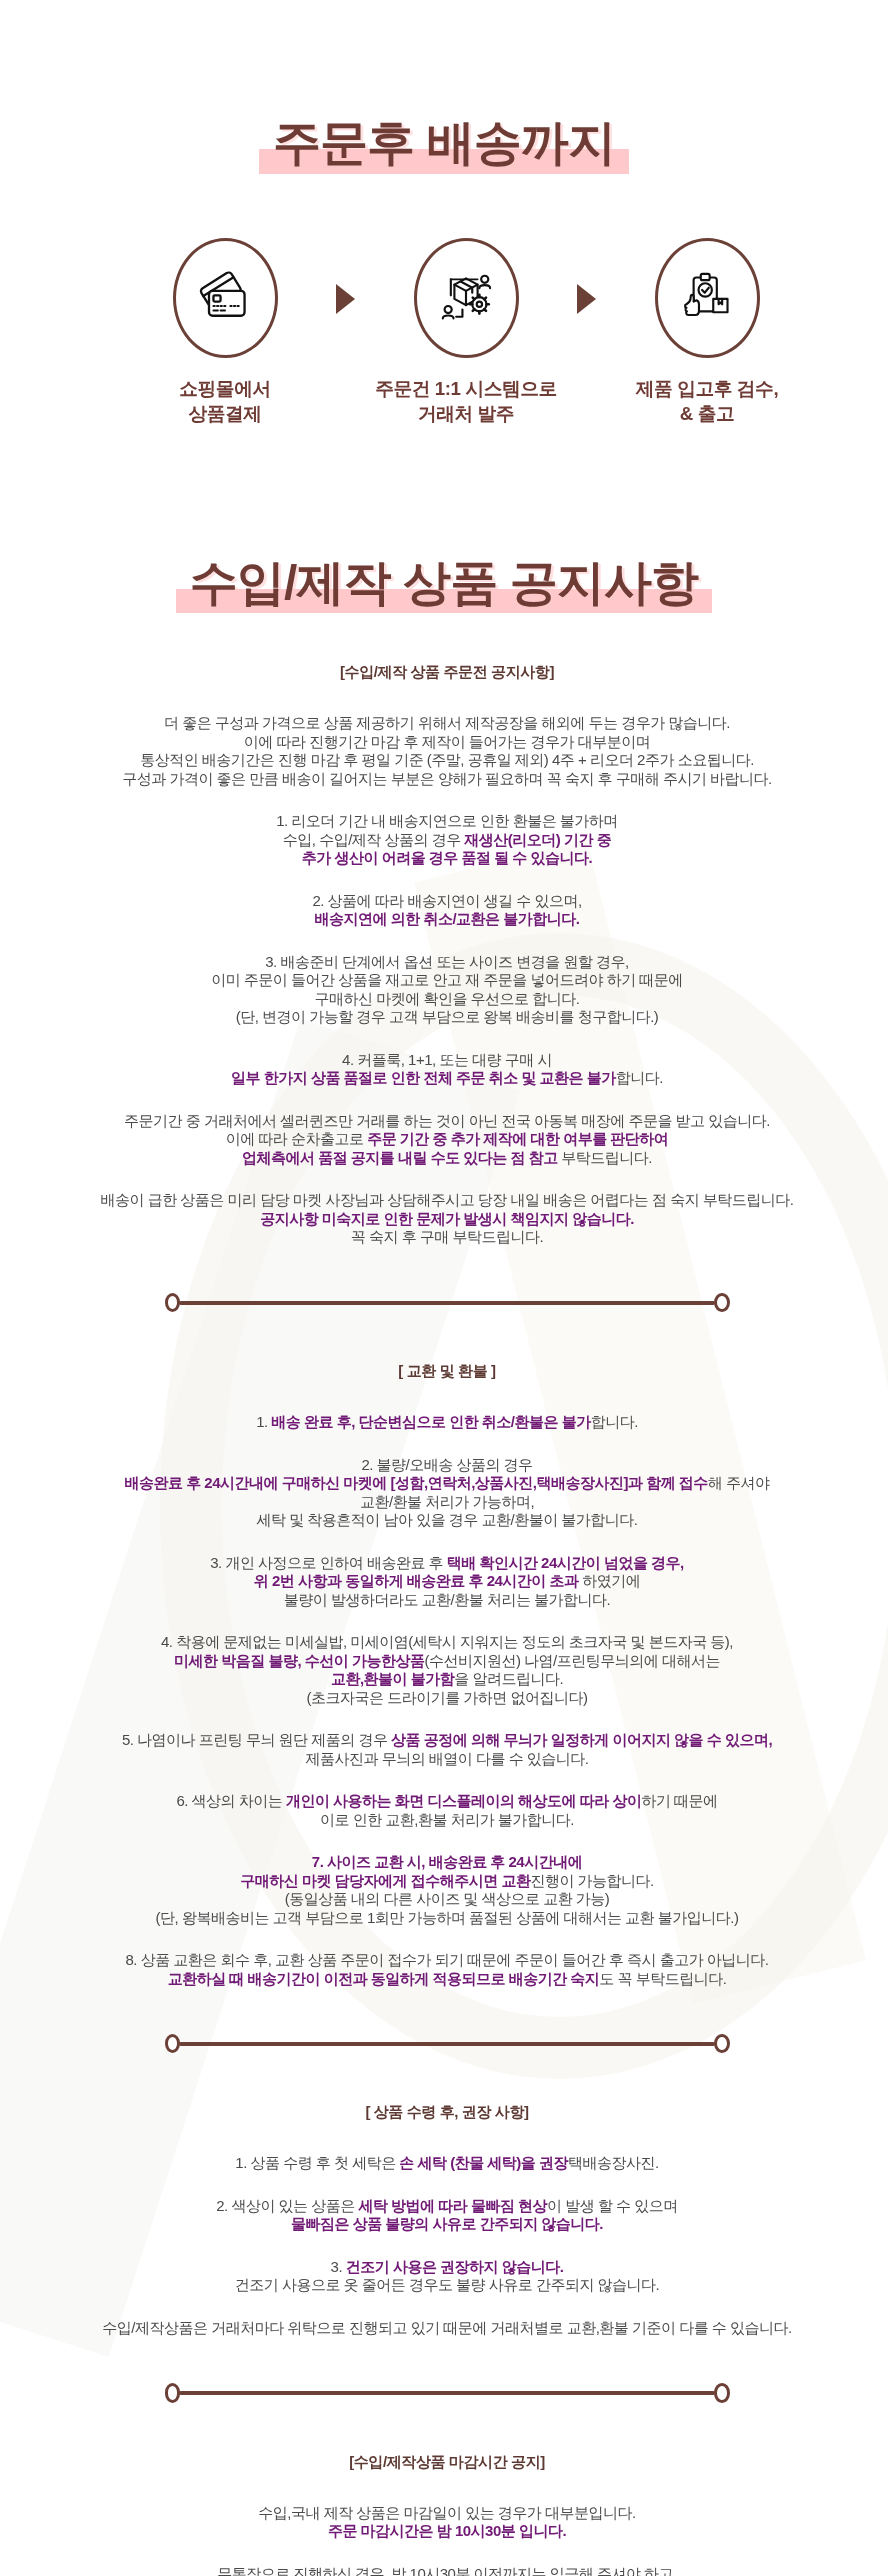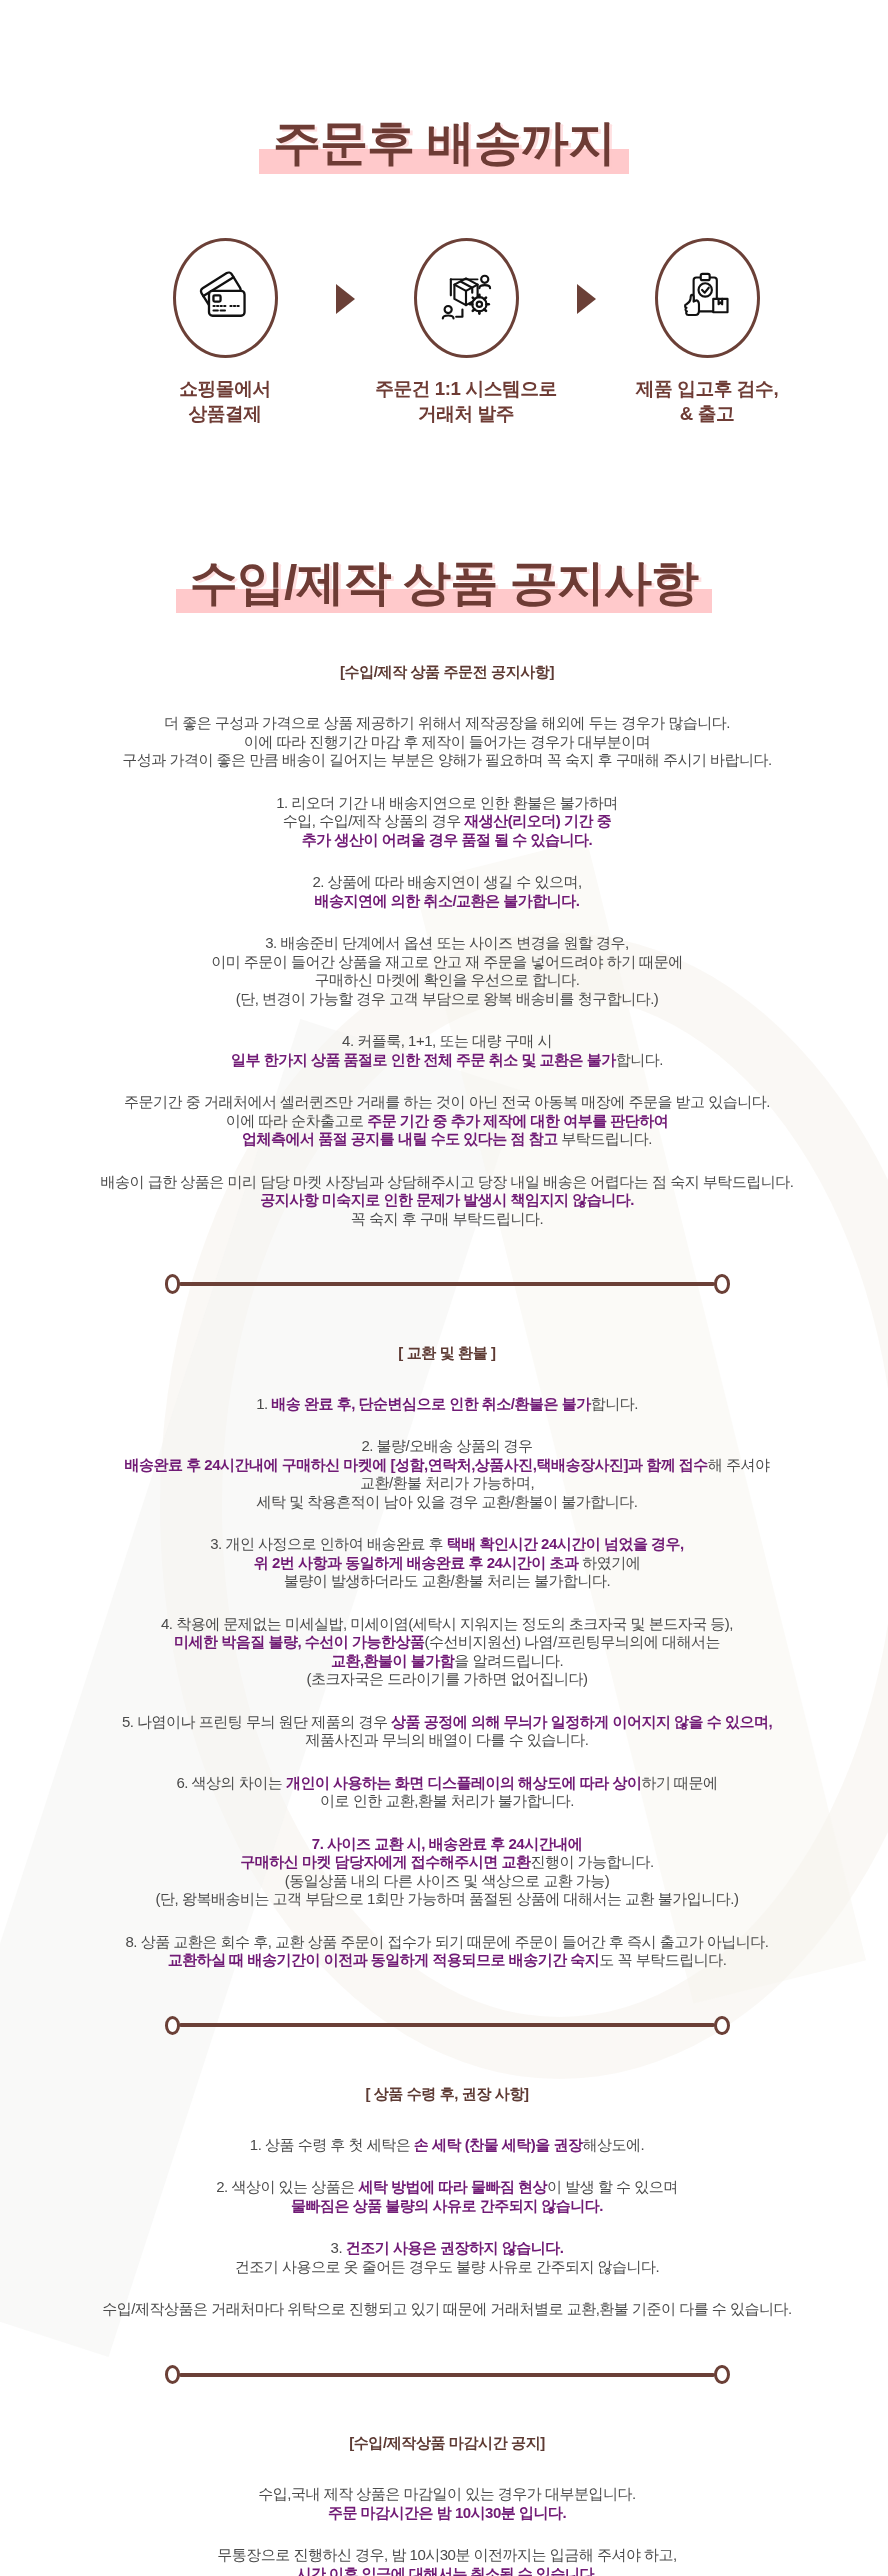--- a/index.html
+++ b/index.html
@@ -210,20 +210,21 @@
     <div class="banner banner-2">
       <span class="banner-text">수입/제작 상품 공지사항</span>
     </div>
 
     <div class="sections" id="sections">
         <div>
           <div class="section-heading">[수입/제작 상품 주문전 공지사항]</div>
           <div class="block">
             <div class="line"><span>더 좋은 구성과 가격으로 상품 제공하기 위해서 제작공장을 해외에 두는 경우가 많습니다.</span></div>
             <div class="line"><span>이에 따라 진행기간 마감 후 제작이 들어가는 경우가 대부분이며</span></div>
+            <div class="line"><span>통상적인 배송기간은 진행 마감 후 평일 기준 (주말, 공휴일 제외) 4주 + 리오더 2주가 소요됩니다.</span></div>
             <div class="line"><span>구성과 가격이 좋은 만큼 배송이 길어지는 부분은 양해가 필요하며 꼭 숙지 후 구매해 주시기 바랍니다.</span></div>
           </div>
           <div class="block">
             <div class="line"><span>1. 리오더 기간 내 배송지연으로 인한 환불은 불가하며</span></div>
             <div class="line"><span>수입, 수입/제작 상품의 경우 </span><span class="seg-red">재생산(리오더) 기간 중</span></div>
             <div class="line"><span class="seg-red">추가 생산이 어려울 경우 품절 될 수 있습니다.</span></div>
           </div>
           <div class="block">
             <div class="line"><span>2. 상품에 따라 배송지연이 생길 수 있으며,</span></div>
             <div class="line"><span class="seg-red">배송지연에 의한 취소/교환은 불가합니다.</span></div>
@@ -296,21 +297,21 @@
           </div>
         </div>
         <div class="divider">
           <span class="ring"></span>
           <span class="bar"></span>
           <span class="ring"></span>
         </div>
         <div>
           <div class="section-heading">[ 상품 수령 후, 권장 사항]</div>
           <div class="block">
-            <div class="line"><span>1. 상품 수령 후 첫 세탁은 </span><span class="seg-red">손 세탁 (찬물 세탁)을 권장</span><span>해상도에.</span></div>
+            <div class="line"><span>1. 상품 수령 후 첫 세탁은 </span><span class="seg-red">손 세탁 (찬물 세탁)을 권장</span><span>택배송장사진.</span></div>
           </div>
           <div class="block">
             <div class="line"><span>2. 색상이 있는 상품은 </span><span class="seg-red">세탁 방법에 따라 물빠짐 현상</span><span>이 발생 할 수 있으며</span></div>
             <div class="line"><span class="seg-red">물빠짐은 상품 불량의 사유로 간주되지 않습니다.</span></div>
           </div>
           <div class="block">
             <div class="line"><span>3. </span><span class="seg-red">건조기 사용은 권장하지 않습니다.</span></div>
             <div class="line"><span>건조기 사용으로 옷 줄어든 경우도 불량 사유로 간주되지 않습니다.</span></div>
           </div>
           <div class="block">

